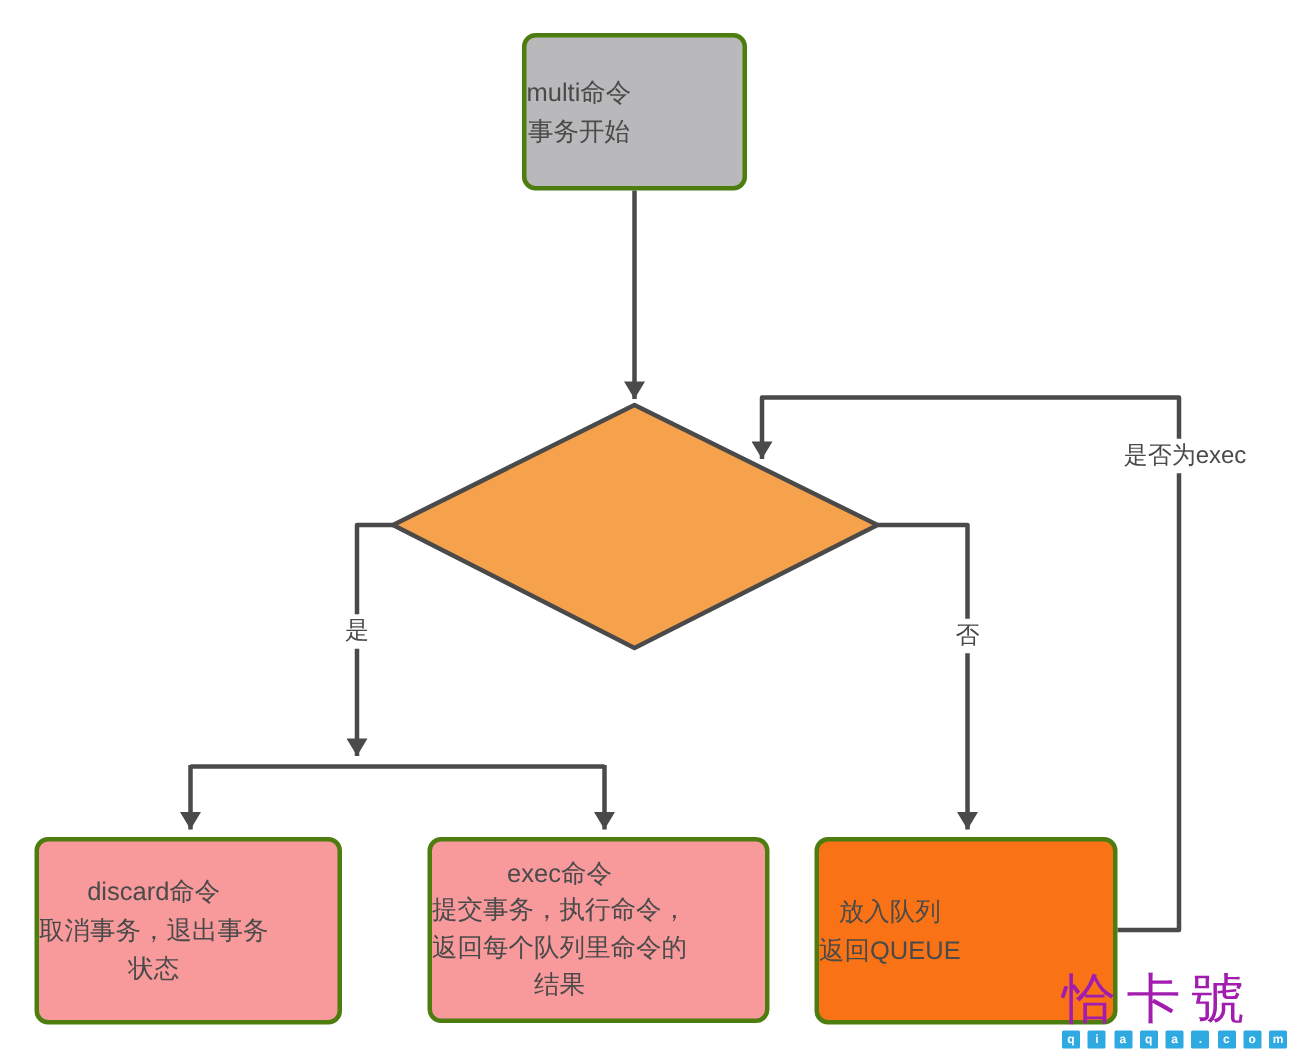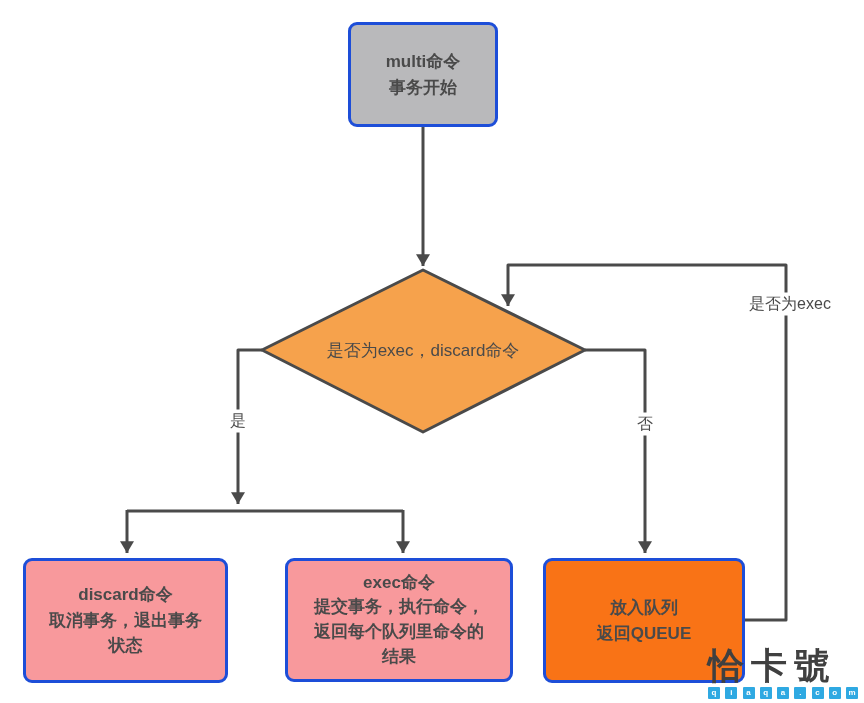--- a/index.html
+++ b/index.html
@@ -8,28 +8,27 @@
     width:864px;height:703px;
     background:#ffffff;
     font-family:"Liberation Sans", sans-serif;
     color:#4a4a4a;
     overflow:hidden;
   }
   svg.connectors{position:absolute;left:0;top:0;z-index:0;}
   .node{
     position:absolute;
     box-sizing:border-box;
-    border:3px solid #1d4ed8;
+    border:3px solid #4d7c0f;
     border-radius:9px;
-    display:flex;align-items:center;justify-content:center;
+    display:flex;align-items:center;justify-content:flex-start;
     text-align:center;
     z-index:2;
     font-size:17px;
     line-height:1.5;
-    font-weight:bold;
   }
   .node .node-text{white-space:pre-line;}
   .node.start{left:348px;top:22px;width:150px;height:105px;background:#b9b9bb;}
   .node.discard{left:23px;top:558px;width:205px;height:125px;background:#f8999c;}
   .node.exec{left:285px;top:558px;width:228px;height:124px;background:#f8999c;line-height:1.45;}
   .node.queue{left:543px;top:558px;width:202px;height:125px;background:#f97316;}
   .decision-label{
     position:absolute;left:273px;top:339px;width:300px;
     text-align:center;font-size:17px;z-index:2;
   }
@@ -43,23 +42,23 @@
     white-space:nowrap;
   }
   .edge-label.yes{left:238px;top:421px;}
   .edge-label.no{left:645px;top:424px;}
   .edge-label.loop{left:790px;top:304px;}
   .watermark{
     position:absolute;left:708px;top:648px;width:156px;
     z-index:4;
   }
   .watermark .logo{
-    color:#404040;
+    color:#a21caf;
     font-size:36px;
-    font-weight:bold;
+    font-weight:normal;
     letter-spacing:7px;
     line-height:1;
     white-space:nowrap;
   }
   .watermark .sitebar{
     margin-top:3px;
     display:flex;
     justify-content:space-between;
     width:150px;
   }
@@ -95,21 +94,20 @@
     <path d="M403,510 L403,553" fill="none" stroke="#4a4a4a" stroke-width="3" marker-end="url(#arrow)"></path>
 
     <path d="M585,350 L645,350 L645,553" fill="none" stroke="#4a4a4a" stroke-width="3" stroke-linejoin="round" marker-end="url(#arrow)"></path>
   </svg>
 
   <div class="node start">
     <span class="node-text">multi命令
 事务开始</span>
   </div>
 
-  <div class="decision-label">是否为exec，discard命令</div>
 
   <div class="node discard">
     <span class="node-text">discard命令
 取消事务，退出事务
 状态</span>
   </div>
 
   <div class="node exec">
     <span class="node-text">exec命令
 提交事务，执行命令，

